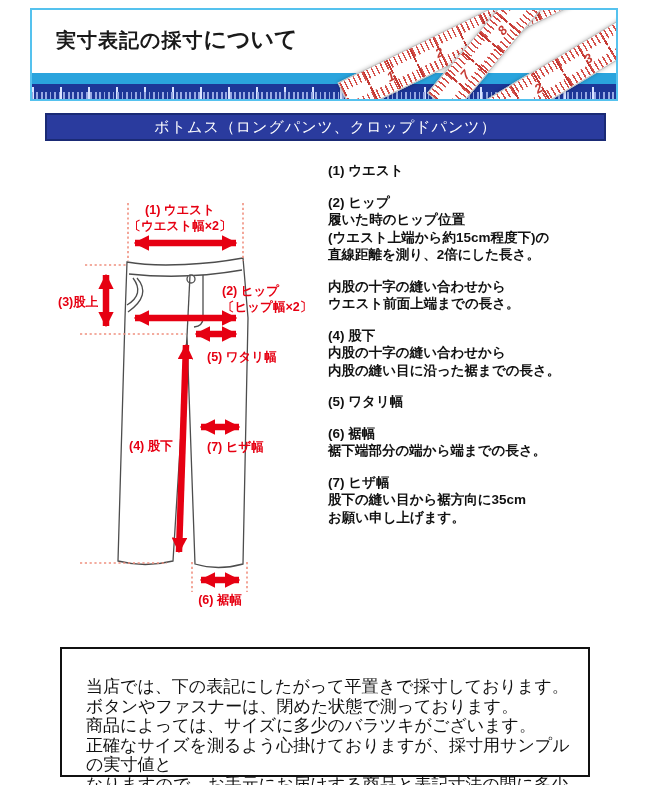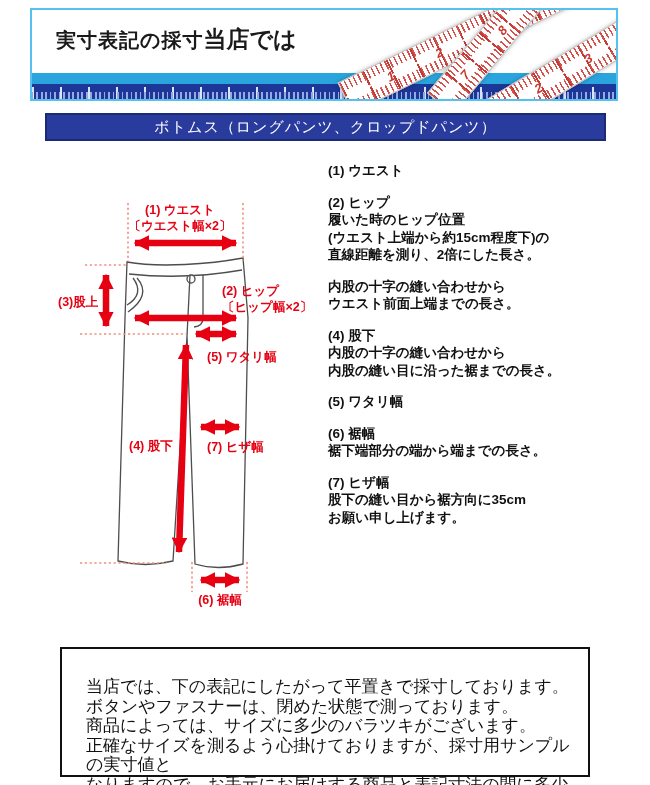--- a/index.html
+++ b/index.html
@@ -99,21 +99,21 @@
     <span class="tnum" style="left:92px">8</span>
 
   </div>
   <div class="tape tape-c">
     <span class="tnum" style="left:46px">2</span>
     <span class="tnum" style="left:104px">3</span>
 
   </div>
 
   <div class="header-title">
-    <span class="title-main">実寸表記の採寸</span><span class="title-suffix">当店では</span>
+    <span class="title-main">実寸表記の採寸</span><span class="title-suffix">について</span>
   </div>
 </div>
 
 <div class="banner">ボトムス（ロングパンツ、クロップドパンツ）</div>
 
 <svg class="diagram" width="280" height="430" viewBox="0 0 280 430">
   <defs>
     <marker id="ah" viewBox="0 0 2.4 2.4" markerWidth="2.4" markerHeight="2.4" refX="2.2" refY="1.2" orient="auto-start-reverse" markerUnits="strokeWidth">
       <path d="M0,0 L2.4,1.2 L0,2.4 Z" fill="#e60012"></path>
     </marker>

